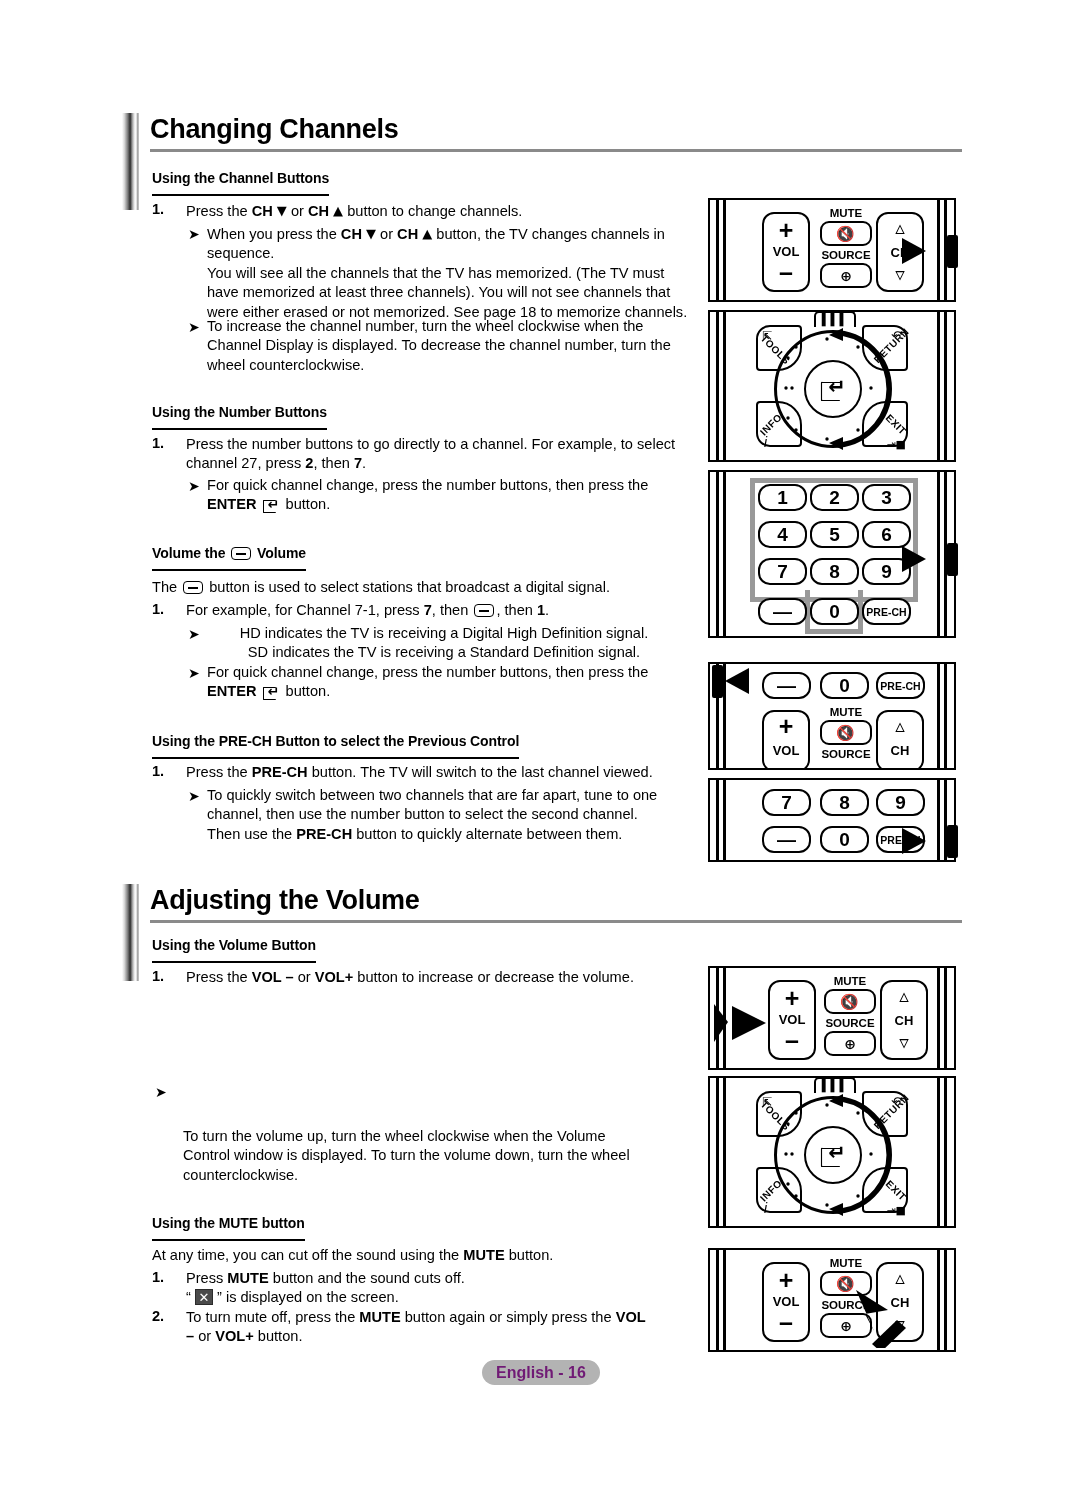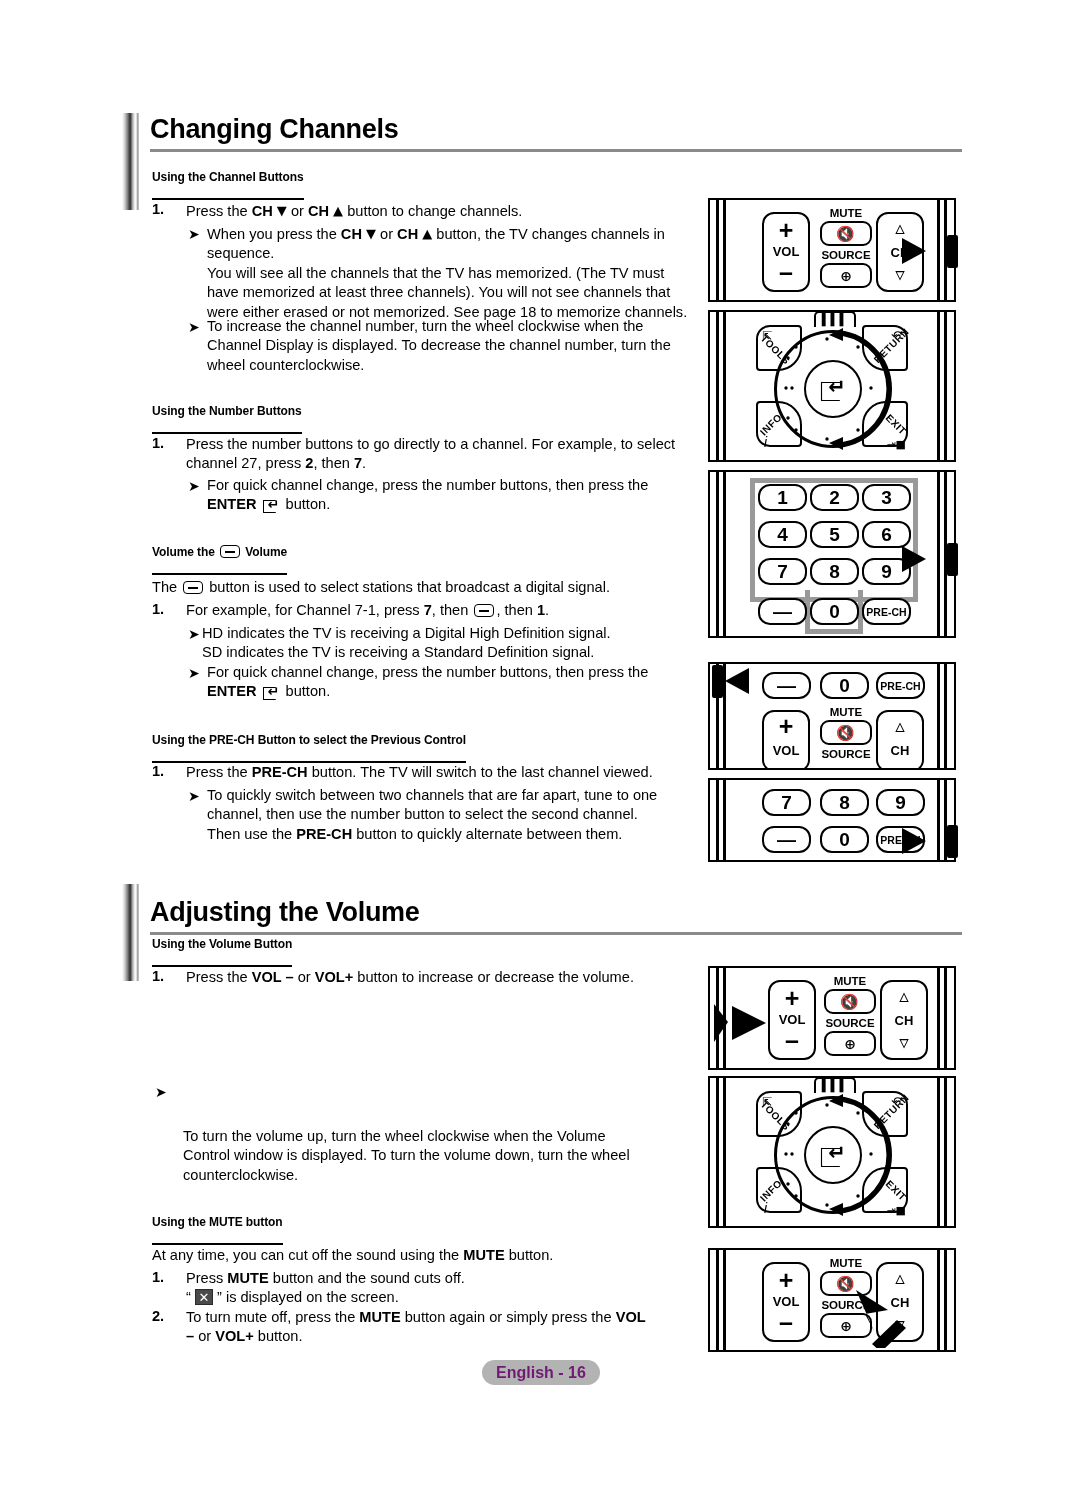--- a/index.html
+++ b/index.html
@@ -24,23 +24,23 @@
   
   .sec-title-wrap { position: absolute; }
   .sec-title {
     font-size: 27px; font-weight: bold; letter-spacing: -0.3px;
     line-height: 1.0; white-space: nowrap;
   }
   .sec-rule { height: 3px; background: #8a8a8a; margin-top: 6px; }
 
   .sub-head {
     position: absolute;
-    font-size: 12px; font-weight: bold;
+    font-size: 14px; font-weight: bold;
     white-space: nowrap;
-    padding-bottom: 14px;
+    padding-bottom: 8px;
     border-bottom: 2.5px solid #000;
     letter-spacing: -0.1px;
   }
 
   
   .para { position: absolute; font-size: 14.6px; line-height: 19.4px; }
   .num { position: absolute; font-size: 14.6px; font-weight: bold; }
   .arrowmark {
     position: absolute; font-size: 14px; line-height: 19.4px;
     font-family: "DejaVu Sans", sans-serif;
@@ -218,21 +218,21 @@
     The <span class="k-dash"></span> button is used to select stations that broadcast a digital signal.
   </div>
 
   <div class="num" style="left:152px; top:601px;">1.</div>
   <div class="para" style="left:186px; top:601px; width:520px;">
     For example, for Channel 7-1, press <b>7</b>, then
     <span class="k-dash"></span>, then <b>1</b>.
   </div>
 
   <div class="arrowmark" style="left:188px; top:625px;">➤</div>
-  <div class="para" style="left:202px; top:624px; width:470px;">
+  <div class="para" style="left:209px; top:624px; width:470px;text-align:center;">
     HD indicates the TV is receiving a Digital High Definition signal.<br>
     SD indicates the TV is receiving a Standard Definition signal.
   </div>
 
   <div class="arrowmark" style="left:188px; top:664px;">➤</div>
   <div class="para" style="left:207px; top:663px; width:470px;">
     For quick channel change, press the number buttons, then press the
     <b>ENTER</b> <span class="k-enter"></span> button.
   </div>
 
@@ -241,21 +241,21 @@
   <div class="num" style="left:152px; top:763px;">1.</div>
   <div class="para" style="left:186px; top:763px; width:520px;">
     Press the <b>PRE-CH</b> button. The TV will switch to the last channel viewed.
   </div>
 
   <div class="arrowmark" style="left:188px; top:787px;">➤</div>
   <div class="para" style="left:207px; top:786px; width:465px;">
     To quickly switch between two channels that are far apart, tune to one channel, then use the number button to select the second channel. Then use the <b>PRE-CH</b> button to quickly alternate between them.
   </div>
 
-  <div class="sec-title-wrap" style="left:150px; top:887px; width:812px;margin-top:12px;">
+  <div class="sec-title-wrap" style="left:150px; top:887px; width:812px;">
     <div class="sec-title">Adjusting the Volume</div>
     <div class="sec-rule"></div>
   </div>
 
   <div class="sub-head" style="left:152px; top:937px;">Using the Volume Button</div>
 
   <div class="num" style="left:152px; top:968px;">1.</div>
   <div class="para" style="left:186px; top:968px; width:520px;">
     Press the <b>VOL –</b> or <b>VOL+</b> button to increase or decrease the volume.
   </div>

